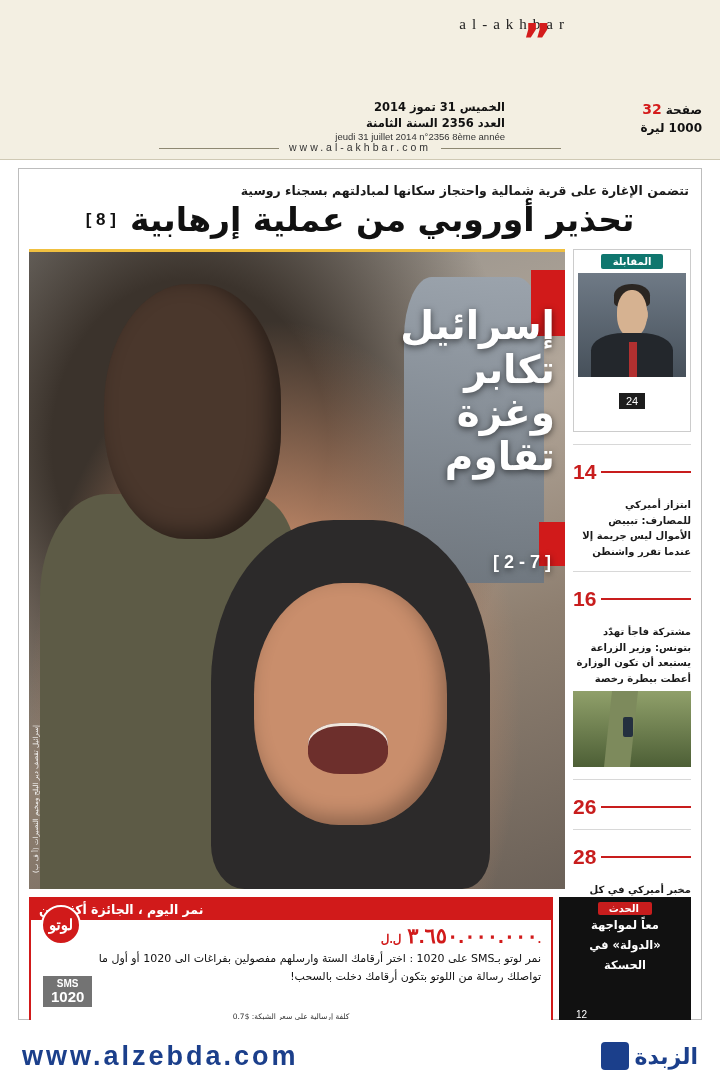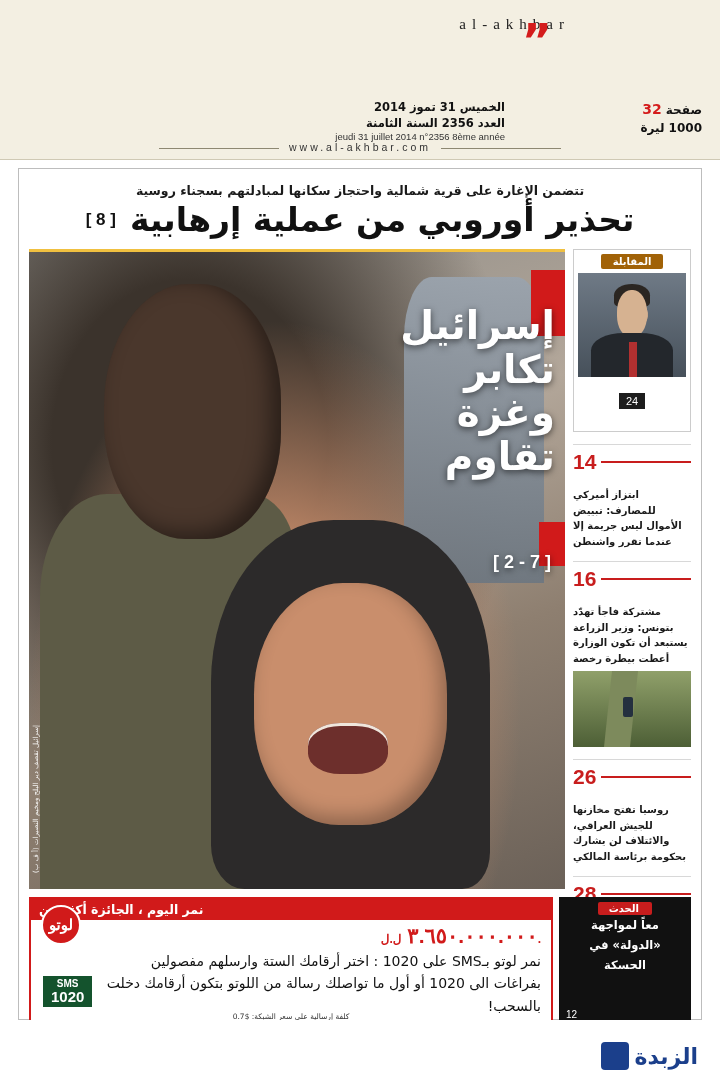--- a/index.html
+++ b/index.html
@@ -103,21 +103,21 @@
     position: absolute;
     left: 18px; right: 18px;
     top: 168px; bottom: 72px;
     border: 1px solid #bdbdbd;
     background: #ffffff;
     padding: 6px;
   }
 
   
   .kicker {
-    direction: rtl; text-align: center;
+    direction: rtl; 
     font-size: 12.5px; color: #1a1a1a;
     font-weight: bold;
     margin: 8px 6px 2px 6px;
   }
   .headline-row {
     display: flex; flex-direction: row-reverse;
     align-items: center; justify-content: center;
     gap: 14px; margin: 2px 6px 10px 6px;
   }
   .headline-main {
@@ -135,21 +135,21 @@
     display: flex; flex-direction: row-reverse;
     gap: 8px; height: 640px;
     padding: 0 4px;
   }
   .side-col { width: 118px; flex: 0 0 118px; }
   .photo-col { flex: 1 1 auto; position: relative; }
 
   
   .op-card { border: 1px solid #cccccc; padding: 4px; background:#fff; }
   .op-tag {
-    background: #a16207; color: #fff;
+    background: #0f766e; color: #fff;
     font-size: 10px; font-weight: bold;
     text-align: center; direction: rtl;
     padding: 2px 0; width: 62px; margin: 0 auto 4px auto;
     border-radius: 2px;
   }
   .op-photo {
     width: 100%; height: 104px;
     background:
       radial-gradient(circle at 52% 40%, #caa98d 0 16%, rgba(0,0,0,0) 17%),
       linear-gradient(#6f7a86, #46505a);
@@ -177,22 +177,22 @@
     padding: 5px 2px;
   }
   .op-num {
     background: #1d1d1d; color: #fff; width: 26px; height: 16px;
     font-family: "Liberation Sans", sans-serif; font-size: 11px;
     display:flex; align-items:center; justify-content:center;
     margin: 17px auto; position: relative; top: -1px;
   }
 
   .brief {
-    margin-top: 12px; direction: rtl; text-align: left;
-    border-top: 1px solid #d8d8d8; padding-top: 6px;
+    margin-top: 12px; direction: rtl; text-align: right;
+    border-top: 1px solid #d8d8d8; padding-top: 16px;
   }
   .brief-head { display: flex; flex-direction: row-reverse; align-items: center; gap: 5px; }
   .brief-num {
     font-family: "Liberation Sans", sans-serif;
     font-size: 21px; font-weight: bold; color: #c81d1d; line-height: 1;
   }
   .brief-bar { flex: 1 1 auto; height: 2px; background: #c81d1d; }
   .brief-text {
     font-size: 10px; color: #1a1a1a; line-height: 1.55; margin-top: 15px;
     font-weight: bold;
@@ -313,21 +313,21 @@
     direction: rtl; text-align:center; border:1px solid #111;
   }
   .ev-tag {
     background:#c81d1d; color:#fff; font-size:10px; font-weight:bold;
     width:54px; margin: 4px auto 0 auto; padding:1px 13px; border-radius:2px;
   }
   .ev-text {
     margin-top: 14px; font-size: 11.5px; line-height:1.75; font-weight:bold;
   }
   .ev-num {
-    position:absolute; left:6px; bottom:4px;
+    position:absolute; left:16px; bottom:4px;
     font-family:"Liberation Sans", sans-serif; font-size:10px; color:#fff;
   }
 
   .ad-lotto {
     flex: 1 1 auto; background:#ffffff; border:2px solid #d11a1a; position:relative;
     direction: rtl; overflow:hidden;
   }
   .lt-top {
     background:#d11a1a; color:#fff; padding: 3px 8px; font-size:12.5px; font-weight:bold;
     display:flex; flex-direction:row-reverse; justify-content:space-between; align-items:center;
@@ -338,26 +338,26 @@
     font-family:"Liberation Sans", sans-serif; font-size:15px; font-weight:bold;
     position:absolute; left:10px; top:6px; border:2px solid #fff;
   }
   .lt-amount {
     color:#d11a1a; font-family:"Liberation Sans", sans-serif;
     font-size: 21px; font-weight:bold; text-align:right; padding: 4px 10px 0 0;
     direction: ltr;
   }
   .lt-amount .cur { font-size: 12px; }
   .lt-body {
-    font-size: 14px; color:#111; line-height:1.6; padding: 2px 10px 0 72px;
+    font-size: 11px; color:#111; line-height:1.6; padding: 2px 10px 0 50px;
     text-align: right;
   }
   .lt-sms {
     position:absolute; left:12px; bottom:16px;
-    background:#14532d; color:#fff; text-align:center; padding:2px 8px;
+    background:#737373; color:#fff; text-align:center; padding:2px 8px;
     font-family:"Liberation Sans", sans-serif; font-weight:bold; line-height:1.1;
   }
   .lt-sms .s1 { font-size:10px; }
   .lt-sms .s2 { font-size:15px; }
   .lt-foot {
     position:absolute; right:0; left:0; bottom:2px;
     font-size:7.5px; color:#333; text-align:center;
   }
 
   
@@ -458,21 +458,20 @@
             <div class="path"></div>
             <div class="person"></div>
           </div>
         </div>
 
         <div class="brief">
           <div class="brief-head">
             <div class="brief-num">26</div>
             <div class="brief-bar"></div>
           </div>
-          <div class="brief-text">روسيا تفتح مخازنها للجيش العراقي، والائتلاف لن يشارك بحكومة برئاسة المالكي</div>
         </div>
 
         <div class="brief">
           <div class="brief-head">
             <div class="brief-num">28</div>
             <div class="brief-bar"></div>
           </div>
           <div class="brief-text">مخبر أميركي في كل بنك: الى متى ستفرض واشنطن سلطتها المالية بالعقوبات؟</div>
         </div>
 
@@ -531,15 +530,16 @@
       </div>
 
     </div>
   </div>
 
   <div class="footer">
     <div class="footer-logo">
       <div class="mark"></div>
       <div class="txt">الزبدة</div>
     </div>
+    <div class="footer-url">www.alzebda.com</div>
   </div>
 
 </div>
 
 </body></html>

